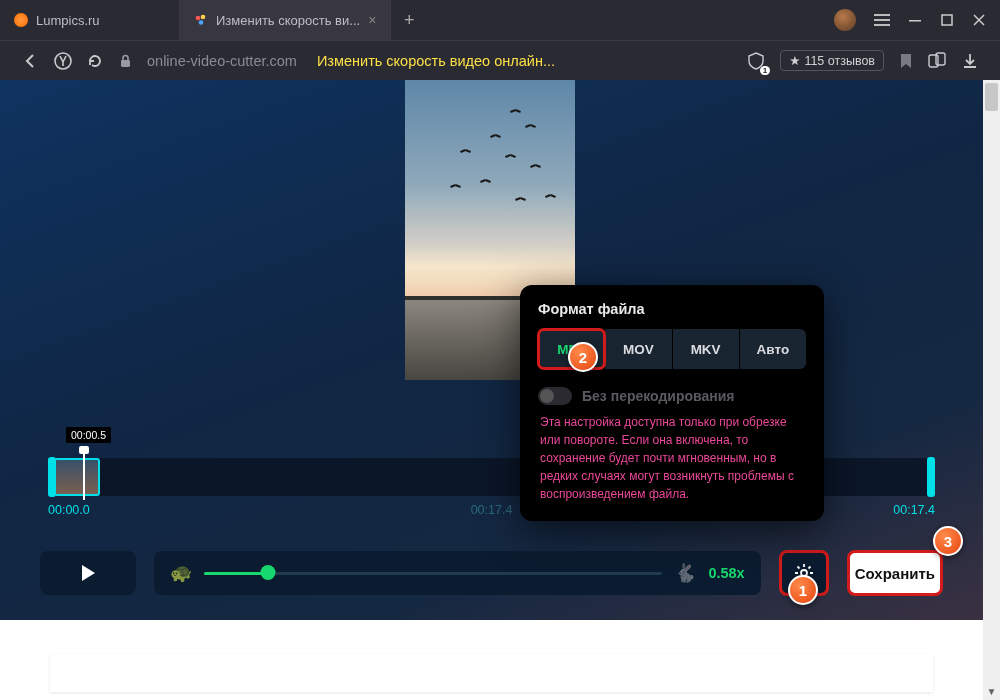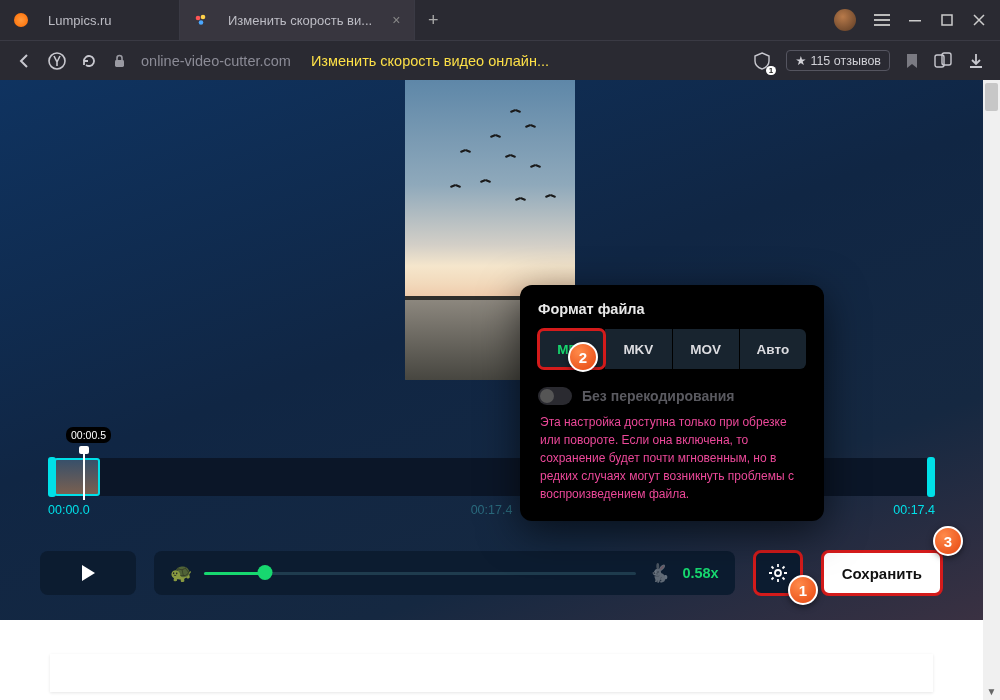--- a/index.html
+++ b/index.html
@@ -1,35 +1,35 @@
 <!DOCTYPE html>
 <html><head>
 <meta charset="utf-8">
 <style>
   * { box-sizing: border-box; margin: 0; padding: 0; font-family: -apple-system, BlinkMacSystemFont, "Segoe UI", Arial, sans-serif; }
   html, body { width: 1000px; height: 700px; overflow: hidden; background: #fff; }
   .window { width: 1000px; height: 700px; background: #2a2a32; display: flex; flex-direction: column; }
 
   
   .titlebar { height: 40px; background: #2a2a32; display: flex; align-items: stretch; }
-  .tab { display: flex; align-items: center; padding: 0 14px; gap: 20px; color: #bdbdc5; font-size: 13px; border-right: 1px solid #3a3a44; min-width: 180px; }
+  .tab { display: flex; align-items: center; padding: 0 14px; gap: 8px; color: #bdbdc5; font-size: 13px; border-right: 1px solid #3a3a44; min-width: 180px; }
   .tab.active { background: #38363f; }
   .tab-icon { width: 14px; height: 14px; border-radius: 3px; display: flex; align-items: center; justify-content: center; }
   .tab-icon.orange { background: radial-gradient(circle,#ff9a3d,#ff6a00); border-radius:50%; }
   .tab-close { color:#888; font-size:14px; }
   .newtab { width: 36px; display:flex; align-items:center; justify-content:center; color:#aaa; font-size:18px; }
   .tb-spacer { flex:1; }
   .tb-right { display:flex; align-items:center; gap:18px; padding:0 14px; color:#ccc; }
   .avatar { width:22px;height:22px;border-radius:50%; background: radial-gradient(circle at 40% 35%, #b87a4a, #5a3a24); }
   .hamburger { display:flex;flex-direction:column;gap:3px; }
   .hamburger span{ width:16px;height:2px;background:#bbb; }
   .winbtn { width:14px;height:14px;display:inline-flex;align-items:center;justify-content:center; }
 
   
-  .addrbar { height: 40px; background:#2a2a32; border-top:1px solid #3a3a44; display:flex; align-items:center; padding:0 16px; gap:14px; color:#bdbdc5; font-size:14.5px; }
+  .addrbar { height: 40px; background:#2a2a32; border-top:1px solid #3a3a44; display:flex; align-items:center; padding:0 22px; gap:14px; color:#bdbdc5; font-size:14.5px; }
   .addr-group { display:flex; align-items:center; gap:14px; }
   .addr-domain { color:#8b8b96; }
   .addr-title { color:#fde047; margin-left:6px; }
   .addr-spacer { flex:1; }
   .shield { position:relative; }
   .shield .badge { position:absolute; right:-4px; bottom:-4px; background:#fff; color:#222; font-size:8px; border-radius:6px; padding:0 3px; font-weight:700;}
   .reviews { display:flex; align-items:center; gap:4px; border:1px solid #555560; border-radius:4px; padding:2px 8px; font-size:12.5px; color:#d0d0d6; }
 
   
   .viewport { flex:1; position:relative; background:#fff; }
@@ -53,38 +53,38 @@
   .roof{position:absolute;left:0;right:0;bottom:70px;height:14px;background:#2f2e2b;}
 
   
   .timeline { position:absolute; left:40px; right:40px; top:365px; height:55px; }
   .track { position:absolute; left:12px; right:12px; top:13px; height:38px; background:#0b1628; border-radius:3px;}
   .clip { position:absolute; left:14px; top:13px; width:46px; height:38px; border:2px solid #00e0e8; background: linear-gradient(#38506a,#7a6050); border-radius:3px; }
   .handle { position:absolute; top:12px; width:8px; height:40px; background:#00e0e8; border-radius:3px;}
   .handle.left{left:8px;} .handle.right{right:8px;}
   .playhead { position:absolute; left:43px; top:3px; width:2px; height:52px; background:#fff;}
   .playhead::before{content:"";position:absolute;left:-4px;top:-2px;width:10px;height:8px;background:#fff;border-radius:2px;}
-  .timelabel { position:absolute; top:-18px; font-size:10.5px; color:#fff; background:#000; padding:2px 5px; border-radius:7px;}
+  .timelabel { position:absolute; top:-18px; font-size:10.5px; color:#fff; background:#000; padding:2px 5px; border-radius:1px;}
   .tl-left { position:absolute; left:8px; top:58px; color:#00e0e8; font-size:12.5px;}
   .tl-mid { position:absolute; left:50%; transform:translateX(-50%); top:58px; color:#2a6b7e; font-size:12.5px;}
   .tl-right { position:absolute; right:8px; top:58px; color:#00e0e8; font-size:12.5px;}
 
   
   .controls { position:absolute; left:40px; right:40px; bottom:22px; height:50px; display:flex; align-items:center; gap:18px;}
   .playbtn { width:96px; height:44px; background:#0c1c30; border-radius:8px; display:flex;align-items:center;justify-content:center; color:#fff;}
   .speedbar { flex:1; height:44px; background:#0c1c30; border-radius:8px; display:flex; align-items:center; padding:0 16px; gap:12px;}
   .turtle { color:#2a8a7a; font-size:18px; opacity:.7;}
   .rabbit { color:#2a8a7a; font-size:18px; opacity:.4;}
   .slider { flex:1; position:relative; height:6px; }
   .slider-track{position:absolute;left:0;right:0;top:2px;height:3px;background:#1f3c4e;border-radius:2px;}
   .slider-fill{position:absolute;left:0;width:14%;top:2px;height:3px;background:#17d86f;border-radius:2px;}
   .slider-thumb{position:absolute;left:14%;top:-5px;width:15px;height:15px;background:#17d86f;border-radius:50%;transform:translateX(-50%);}
   .speedval { color:#17d86f; font-weight:600; font-size:14.5px;}
   .gearbox { width:50px;height:46px;background:#0c1c30;border:3px solid #d41b1b;border-radius:8px;display:flex;align-items:center;justify-content:center;color:#fff;}
-  .savebtn { height:46px; padding:0 18px; background:#fff; border:3px solid #d41b1b; border-radius:8px; display:flex;align-items:center;justify-content:flex-start; color:#111; font-weight:600; font-size:15px;}
+  .savebtn { height:46px; padding:0 5px; background:#fff; border:3px solid #d41b1b; border-radius:8px; display:flex;align-items:center;justify-content:flex-start; color:#111; font-weight:600; font-size:15px;}
 
   
   .popup { position:absolute; left:520px; top:205px; width:304px; background:#000; border-radius:12px; padding:16px 18px 18px; color:#e8e8e8; box-shadow:0 10px 40px rgba(0,0,0,.6);}
   .popup h4{ font-size:14.5px; font-weight:700; margin-bottom:12px;}
   .fmt-row{ display:flex; gap:0; }
   .fmt { flex:1; height:40px; background:#18242f; display:flex;align-items:center;justify-content:center; font-size:13.5px; font-weight:700; color:#dcdce0; border-right:1px solid #000;}
   .fmt:first-child{border-radius:6px 0 0 6px;} .fmt:last-child{border-radius:0 6px 6px 0;border-right:none;}
   .fmt.active{ color:#17d86f; outline:3px solid #d41b1b; outline-offset:-2px; border-radius:6px; z-index:2; position:relative;}
   .toggle-row{ display:flex; align-items:center; gap:10px; margin-top:18px;}
   .toggle { width:34px;height:18px;background:#2a2a30;border-radius:10px;position:relative;}
@@ -264,22 +264,22 @@
         </div>
         <div class="savebtn">
           <span>Сохранить</span>
         </div>
       </div>
 
       <div class="popup">
         <h4>Формат файла</h4>
         <div class="fmt-row">
           <div class="fmt active">MP4</div>
+          <div class="fmt">MOV</div>
           <div class="fmt">MKV</div>
-          <div class="fmt">MOV</div>
           <div class="fmt">Авто</div>
         </div>
         <div class="toggle-row">
           <div class="toggle"></div>
           <span class="toggle-label">Без перекодирования</span>
         </div>
         <div class="toggle-desc">Эта настройка доступна только при обрезке или повороте. Если она включена, то сохранение будет почти мгновенным, но в редких случаях могут возникнуть проблемы с воспроизведением файла.</div>
       </div>
 
       <div class="nbadge nb1">1</div>

